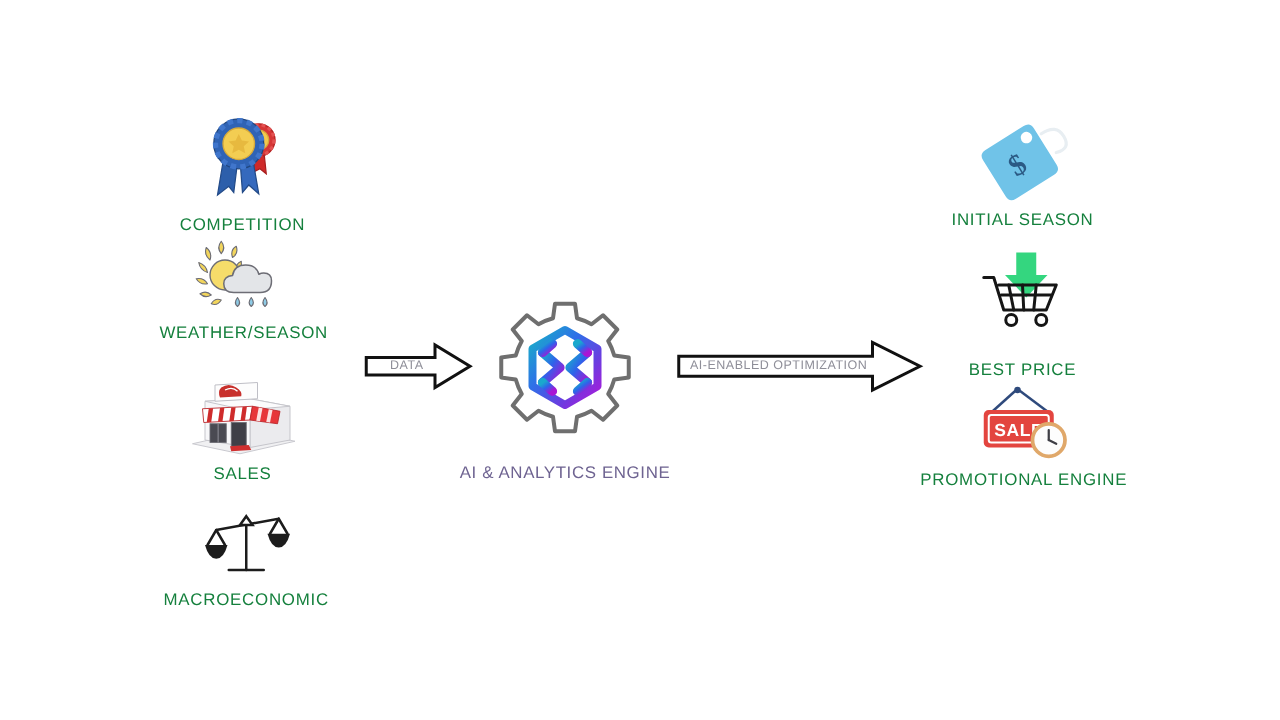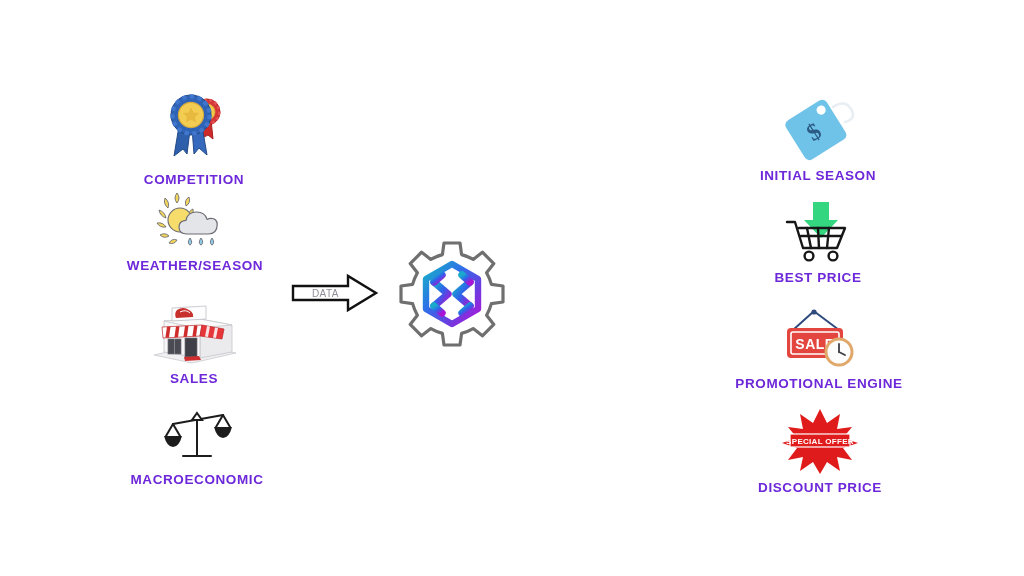--- a/index.html
+++ b/index.html
@@ -28,24 +28,24 @@
   }
   .node-icon {
     display: block;
     line-height: 0;
   }
   .node-label {
     margin-top: 6px;
     font-family: "Liberation Sans", sans-serif;
     font-size: 13.5px;
     letter-spacing: 0.6px;
-    color: #6d28d9;
+    color: #15803d;
     text-align: right;
     white-space: nowrap;
-    font-weight: 700;
+    font-weight: 400;
   }
   .engine-label {
     margin-top: 10px;
     font-size: 13.5px;
     letter-spacing: 0.5px;
     color: #6e6391;
     white-space: nowrap;
   }
   .arrow-wrap {
     position: absolute;
@@ -223,22 +223,29 @@
 
           <path d="M-18 -12 L-4 0 L-18 12" fill="none" stroke="url(#xgrad2)" stroke-width="7.4" stroke-linecap="round" stroke-linejoin="round"></path>
           <path d="M18 -12 L4 0 L18 12" fill="none" stroke="url(#xgrad2)" stroke-width="7.4" stroke-linecap="round" stroke-linejoin="round"></path>
           <path d="M-18 -12 L-10 -19" fill="none" stroke="url(#xgrad2)" stroke-width="7.4" stroke-linecap="round"></path>
           <path d="M18 -12 L10 -19" fill="none" stroke="url(#xgrad2)" stroke-width="7.4" stroke-linecap="round"></path>
           <path d="M-18 12 L-10 19" fill="none" stroke="url(#xgrad2)" stroke-width="7.4" stroke-linecap="round"></path>
           <path d="M18 12 L10 19" fill="none" stroke="url(#xgrad2)" stroke-width="7.4" stroke-linecap="round"></path>
         </g>
       </svg>
     </span>
-  </div>
-
+    <span class="engine-label">AI &amp; ANALYTICS ENGINE</span>
+  </div>
+
+  <div class="arrow-wrap" style="left:540px; top:268px; width:200px; height:50px;">
+    <svg width="200" height="50" viewBox="0 0 200 50">
+      <path d="M3 17 L158 17 L158 6 L196 25 L158 44 L158 33 L3 33 Z" fill="#ffffff" stroke="#111111" stroke-width="2.4" stroke-linejoin="miter"></path>
+    </svg>
+    <span class="arrow-text" style="left:12px;">AI-ENABLED OPTIMIZATION</span>
+  </div>
 
   <div class="node" style="left:757px; top:90px; width:122px;">
     <span class="node-icon">
       <svg width="82" height="72" viewBox="0 0 82 72">
 
         <path d="M56 17 q12 -8 18 2 q6 10 -6 13" fill="none" stroke="#ffffff" stroke-width="4.6" stroke-linecap="round"></path>
         <path d="M56 17 q12 -8 18 2 q6 10 -6 13" fill="none" stroke="#e8eef2" stroke-width="2.6" stroke-linecap="round"></path>
 
         <g transform="rotate(-32 40 38)">
           <path d="M20 16 L56 16 Q62 16 62 22 L62 56 Q62 62 56 62 L20 62 Q14 62 14 56 L14 22 Q14 16 20 16 Z" fill="#70c3e8"></path>
@@ -246,21 +253,21 @@
         </g>
 
         <g transform="rotate(-32 38 40)">
           <text x="30" y="49" font-family="'Liberation Serif', serif" font-size="24" font-weight="bold" fill="#2b5a84">$</text>
         </g>
       </svg>
     </span>
     <span class="node-label">INITIAL SEASON</span>
   </div>
 
-  <div class="node" style="left:762px; top:200px; width:112px;">
+  <div class="node" style="left:762px; top:200px; width:112px;gap:18px;">
     <span class="node-icon">
       <svg width="74" height="64" viewBox="0 0 74 64">
 
         <path d="M32 2 L48 2 L48 20 L57 20 L40 38 L23 20 L32 20 Z" fill="#34d67f"></path>
 
         <g fill="none" stroke="#161616" stroke-width="2.4" stroke-linecap="round" stroke-linejoin="round">
           <path d="M6 22 L14 22 L22 48 L56 48 L64 28 L18 28"></path>
           <line x1="26" y1="28" x2="30" y2="48"></line>
           <line x1="37" y1="28" x2="38" y2="48"></line>
           <line x1="48" y1="28" x2="46" y2="48"></line>
@@ -288,28 +295,14 @@
         <circle cx="62" cy="44" r="13" fill="#fdfdfd" stroke="#e0a86a" stroke-width="3"></circle>
         <g stroke="#3f3f46" stroke-width="1.8" stroke-linecap="round">
           <line x1="62" y1="44" x2="62" y2="36"></line>
           <line x1="62" y1="44" x2="68" y2="47"></line>
         </g>
       </svg>
     </span>
     <span class="node-label">PROMOTIONAL ENGINE</span>
   </div>
 
-  <div class="node" style="left:758px; top:408px; width:124px;">
-    <span class="node-icon">
-      <svg width="80" height="66" viewBox="0 0 80 66">
-
-        <path d="M40 1 L47 15 L60 6 L57 21 L72 19 L63 30 L78 35 L63 40 L72 52
-                 L57 49 L60 63 L47 54 L40 66 L33 54 L20 63 L23 49 L8 52
-                 L17 40 L2 35 L17 30 L8 19 L23 21 L20 6 L33 15 Z" fill="#e01b1b"></path>
-
-        <rect x="10" y="26" width="60" height="13" fill="#e01b1b" stroke="#ffffff" stroke-width="1.2"></rect>
-        <text x="40" y="36" text-anchor="middle" font-family="'Liberation Sans', sans-serif" font-size="8" font-weight="bold" fill="#ffffff" letter-spacing="0.3">SPECIAL OFFER</text>
-      </svg>
-    </span>
-    <span class="node-label">DISCOUNT PRICE</span>
-  </div>
 
 </div>
 
 </body></html>

